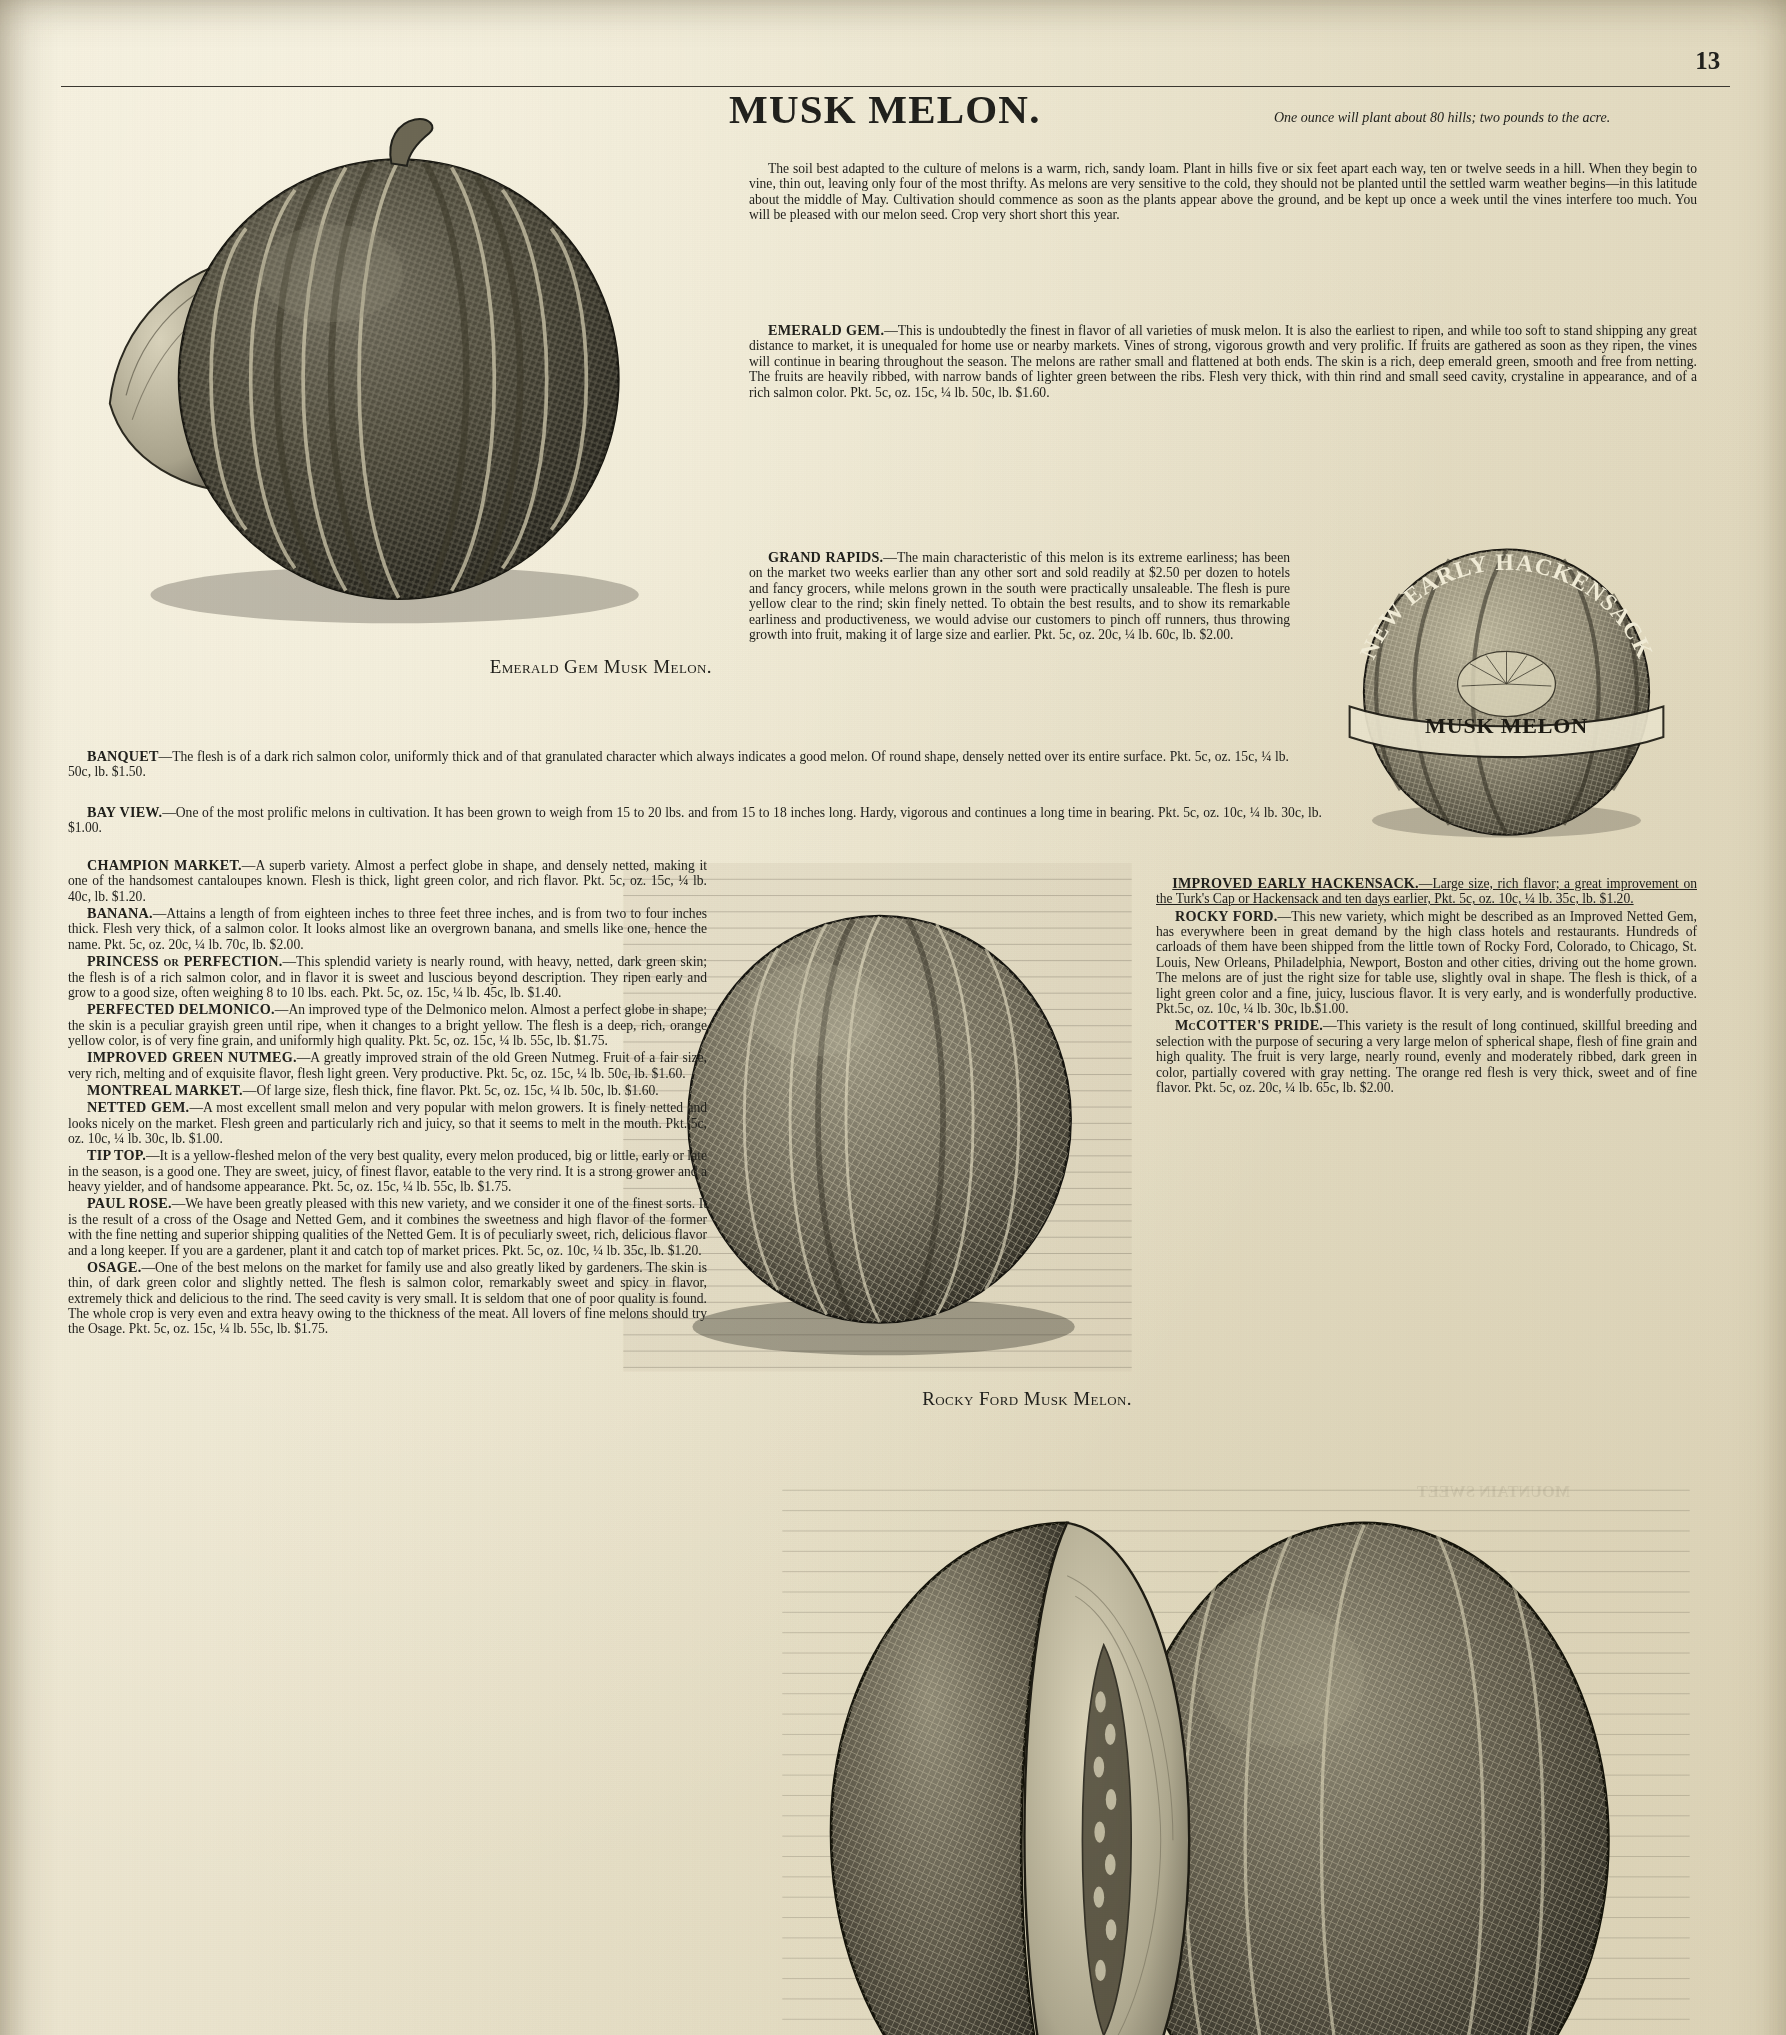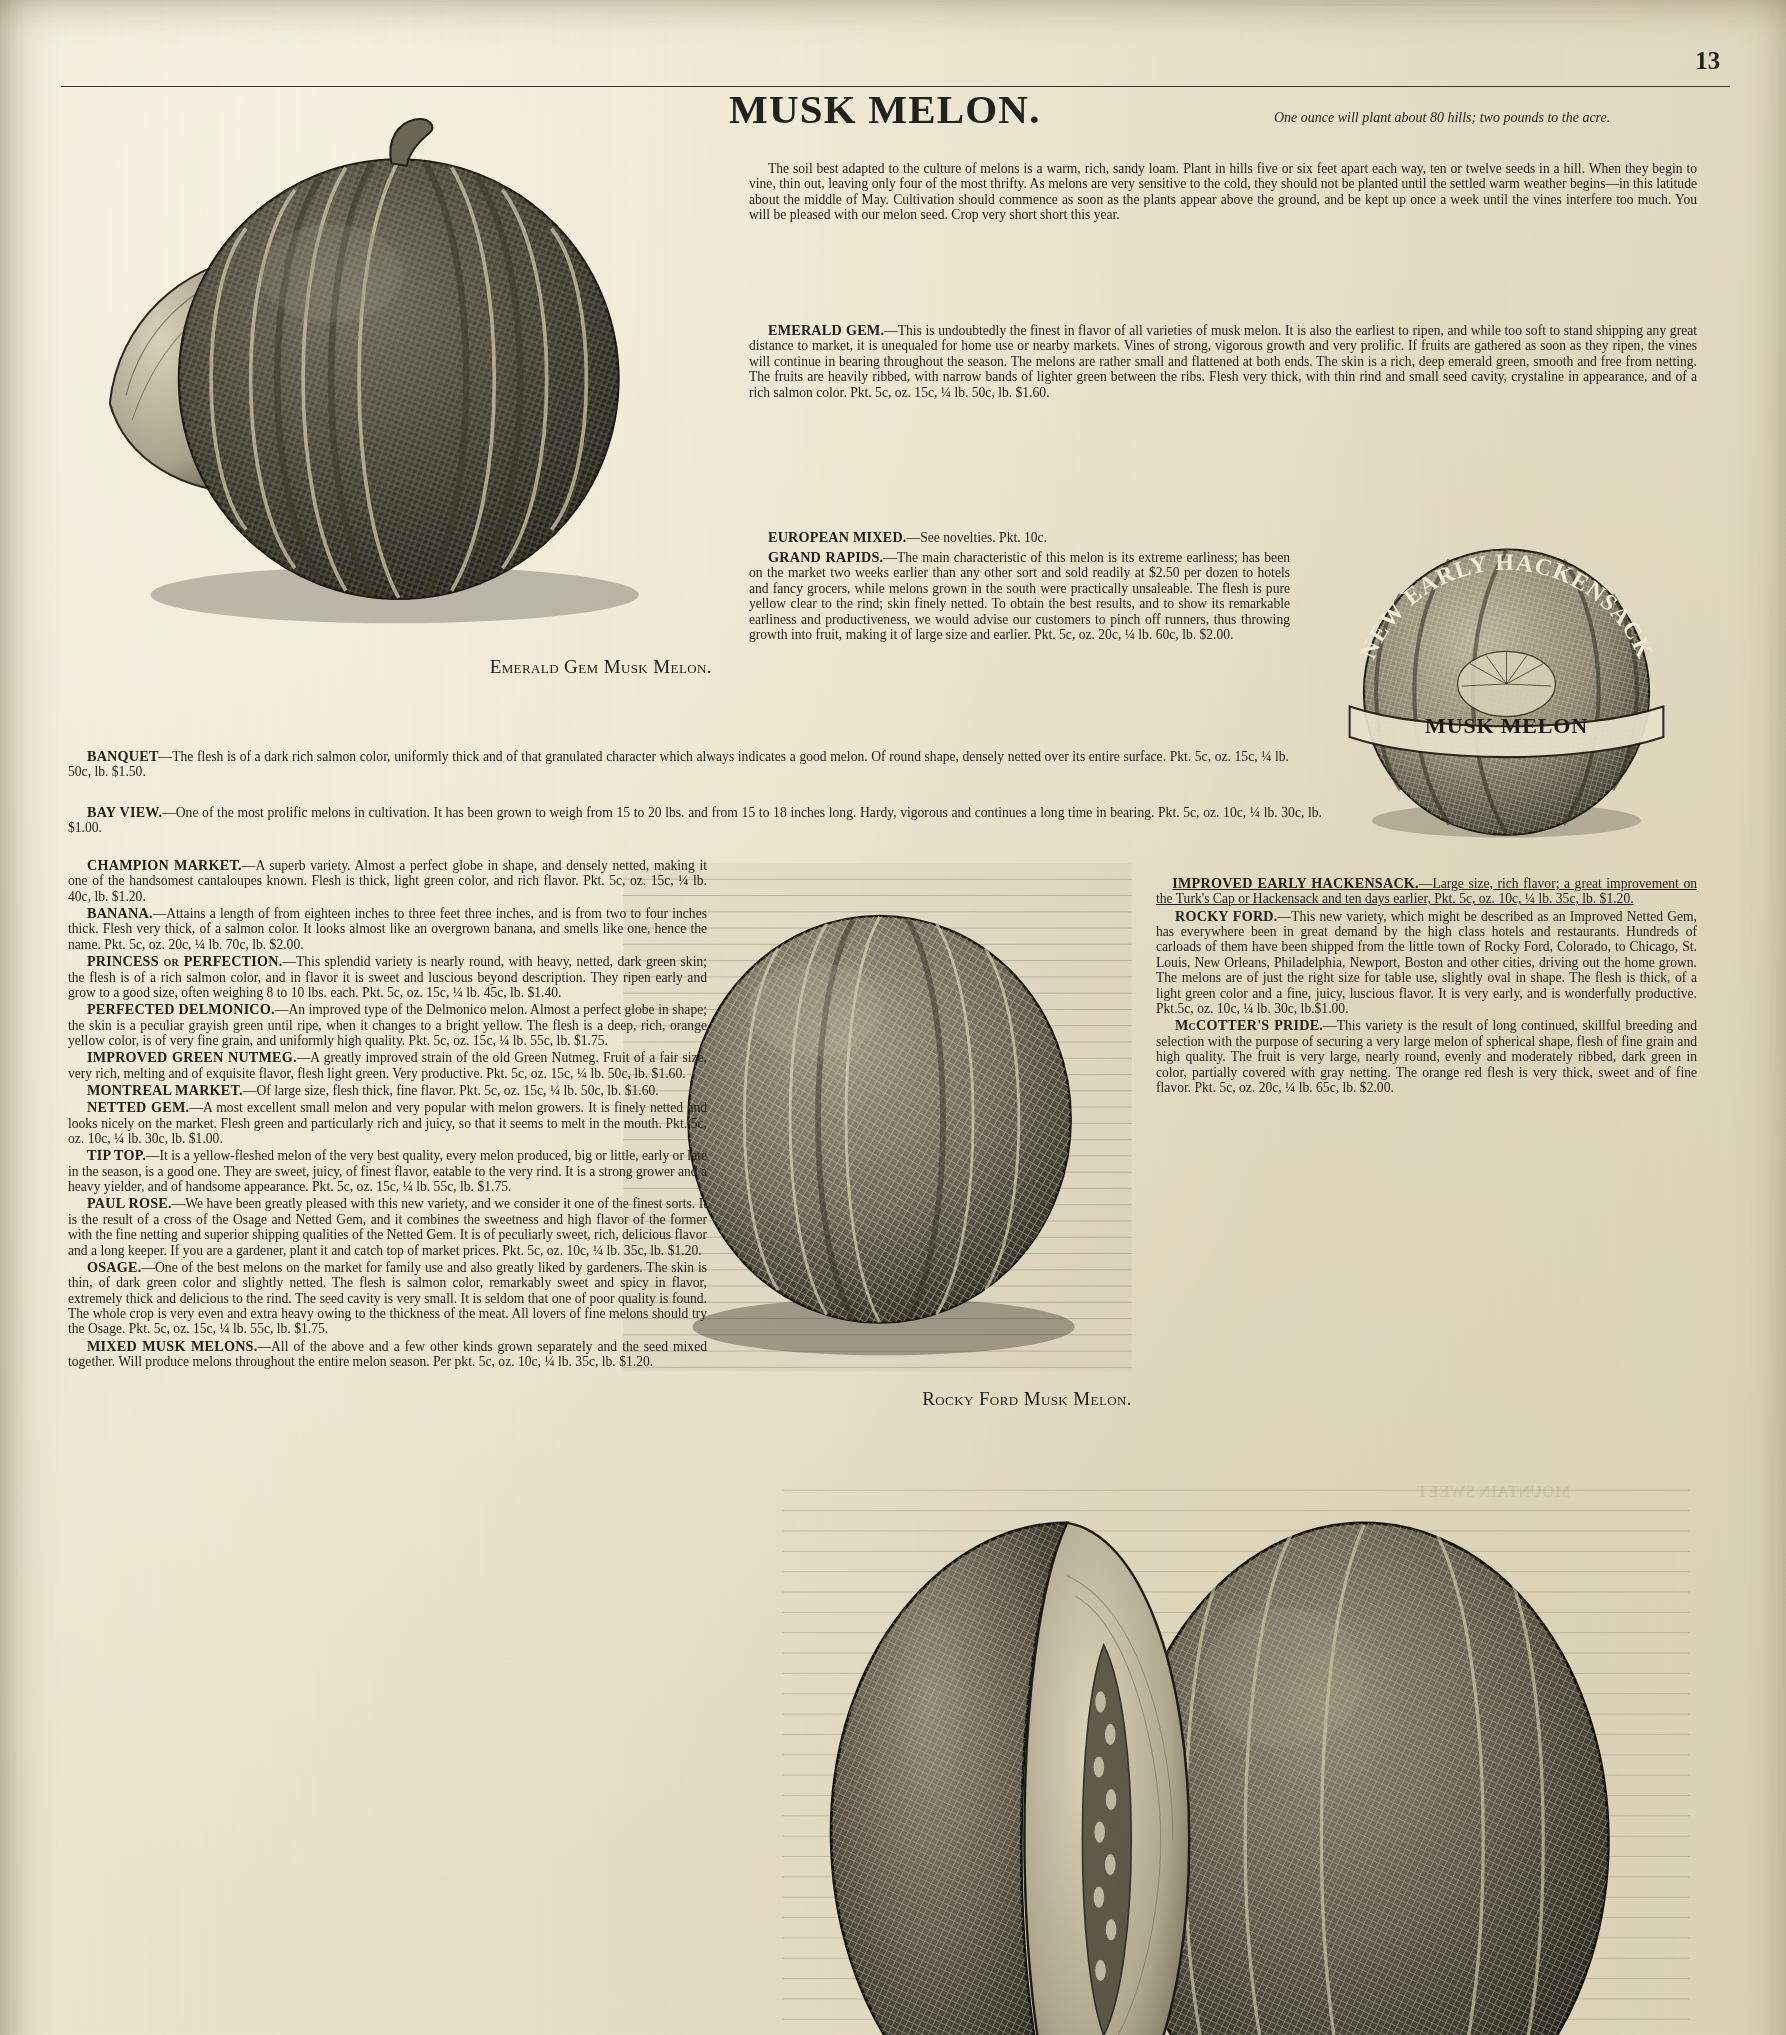--- a/index.html
+++ b/index.html
@@ -349,25 +349,20 @@
   <div class="txt" id="intro-col">
     <p>The soil best adapted to the culture of melons is a warm, rich, sandy loam. Plant in hills five or six feet apart each way, ten or twelve seeds in a hill. When they begin to vine, thin out, leaving only four of the most thrifty. As melons are very sensitive to the cold, they should not be planted until the settled warm weather begins—in this latitude about the middle of May. Cultivation should commence as soon as the plants appear above the ground, and be kept up once a week until the vines interfere too much. You will be pleased with our melon seed. Crop very short short this year.</p>
   </div>
 
   <div class="txt" style="left:749px; top:322px; width:948px;">
     <p class="noind" style="text-indent:19px;">
       <span class="hdw">EMERALD GEM.</span><span>—This is undoubtedly the finest in flavor of all varieties of musk melon. It is also the earliest to ripen, and while too soft to stand shipping any great distance to market, it is unequaled for home use or nearby markets. Vines of strong, vigorous growth and very prolific. If fruits are gathered as soon as they ripen, the vines will continue in bearing throughout the season. The melons are rather small and flattened at both ends. The skin is a rich, deep emerald green, smooth and free from netting. The fruits are heavily ribbed, with narrow bands of lighter green between the ribs. Flesh very thick, with thin rind and small seed cavity, crystaline in appearance, and of a rich salmon color. Pkt. 5c, oz. 15c, ¼ lb. 50c, lb. $1.60.</span>
     </p>
   </div>
 
-  <div class="txt" style="left:749px; top:529px; width:948px;">
-    <p class="noind" style="text-indent:19px;">
-      <span class="hdw">EUROPEAN MIXED.</span><span>—See novelties. Pkt. 10c.</span>
-    </p>
-  </div>
 
   <div class="txt" style="left:749px; top:549px; width:541px;">
     <p class="noind" style="text-indent:19px;">
       <span class="hdw">GRAND RAPIDS.</span><span>—The main characteristic of this melon is its extreme earliness; has been on the market two weeks earlier than any other sort and sold readily at $2.50 per dozen to hotels and fancy grocers, while melons grown in the south were practically unsaleable. The flesh is pure yellow clear to the rind; skin finely netted. To obtain the best results, and to show its remarkable earliness and productiveness, we would advise our customers to pinch off runners, thus throwing growth into fruit, making it of large size and earlier. Pkt. 5c, oz. 20c, ¼ lb. 60c, lb. $2.00.</span>
     </p>
   </div>
 
   <div class="txt" style="left:68px; top:748px; width:1221px;">
     <p class="noind" style="text-indent:19px;">
       <span class="hdw">BANQUET</span><span>—The flesh is of a dark rich salmon color, uniformly thick and of that granulated character which always indicates a good melon. Of round shape, densely netted over its entire surface. Pkt. 5c, oz. 15c, ¼ lb. 50c, lb. $1.50.</span>
@@ -403,23 +398,20 @@
     </p>
     <p>
       <span class="hdw">TIP TOP.</span><span>—It is a yellow-fleshed melon of the very best quality, every melon produced, big or little, early or late in the season, is a good one. They are sweet, juicy, of finest flavor, eatable to the very rind. It is a strong grower and a heavy yielder, and of handsome appearance. Pkt. 5c, oz. 15c, ¼ lb. 55c, lb. $1.75.</span>
     </p>
     <p>
       <span class="hdw">PAUL ROSE.</span><span>—We have been greatly pleased with this new variety, and we consider it one of the finest sorts. It is the result of a cross of the Osage and Netted Gem, and it combines the sweetness and high flavor of the former with the fine netting and superior shipping qualities of the Netted Gem. It is of peculiarly sweet, rich, delicious flavor and a long keeper. If you are a gardener, plant it and catch top of market prices. Pkt. 5c, oz. 10c, ¼ lb. 35c, lb. $1.20.</span>
     </p>
     <p>
       <span class="hdw">OSAGE.</span><span>—One of the best melons on the market for family use and also greatly liked by gardeners. The skin is thin, of dark green color and slightly netted. The flesh is salmon color, remarkably sweet and spicy in flavor, extremely thick and delicious to the rind. The seed cavity is very small. It is seldom that one of poor quality is found. The whole crop is very even and extra heavy owing to the thickness of the meat. All lovers of fine melons should try the Osage. Pkt. 5c, oz. 15c, ¼ lb. 55c, lb. $1.75.</span>
     </p>
-    <p>
-      <span class="hdw">MIXED MUSK MELONS.</span><span>—All of the above and a few other kinds grown separately and the seed mixed together. Will produce melons throughout the entire melon season. Per pkt. 5c, oz. 10c, ¼ lb. 35c, lb. $1.20.</span>
-    </p>
   </div>
 
   <div class="txt" id="right-col-2">
     <p class="noind" style="text-indent:16.3px;text-decoration:underline;">
       <span class="hdw">IMPROVED EARLY HACKENSACK.</span><span>—Large size, rich flavor; a great improvement on the Turk's Cap or Hackensack and ten days earlier, Pkt. 5c, oz. 10c, ¼ lb. 35c, lb. $1.20.</span>
     </p>
     <p>
       <span class="hdw">ROCKY FORD.</span><span>—This new variety, which might be described as an Improved Netted Gem, has everywhere been in great demand by the high class hotels and restaurants. Hundreds of carloads of them have been shipped from the little town of Rocky Ford, Colorado, to Chicago, St. Louis, New Orleans, Philadelphia, Newport, Boston and other cities, driving out the home grown. The melons are of just the right size for table use, slightly oval in shape. The flesh is thick, of a light green color and a fine, juicy, luscious flavor. It is very early, and is wonderfully productive. Pkt.5c, oz. 10c, ¼ lb. 30c, lb.$1.00.</span>
     </p>
     <p>

